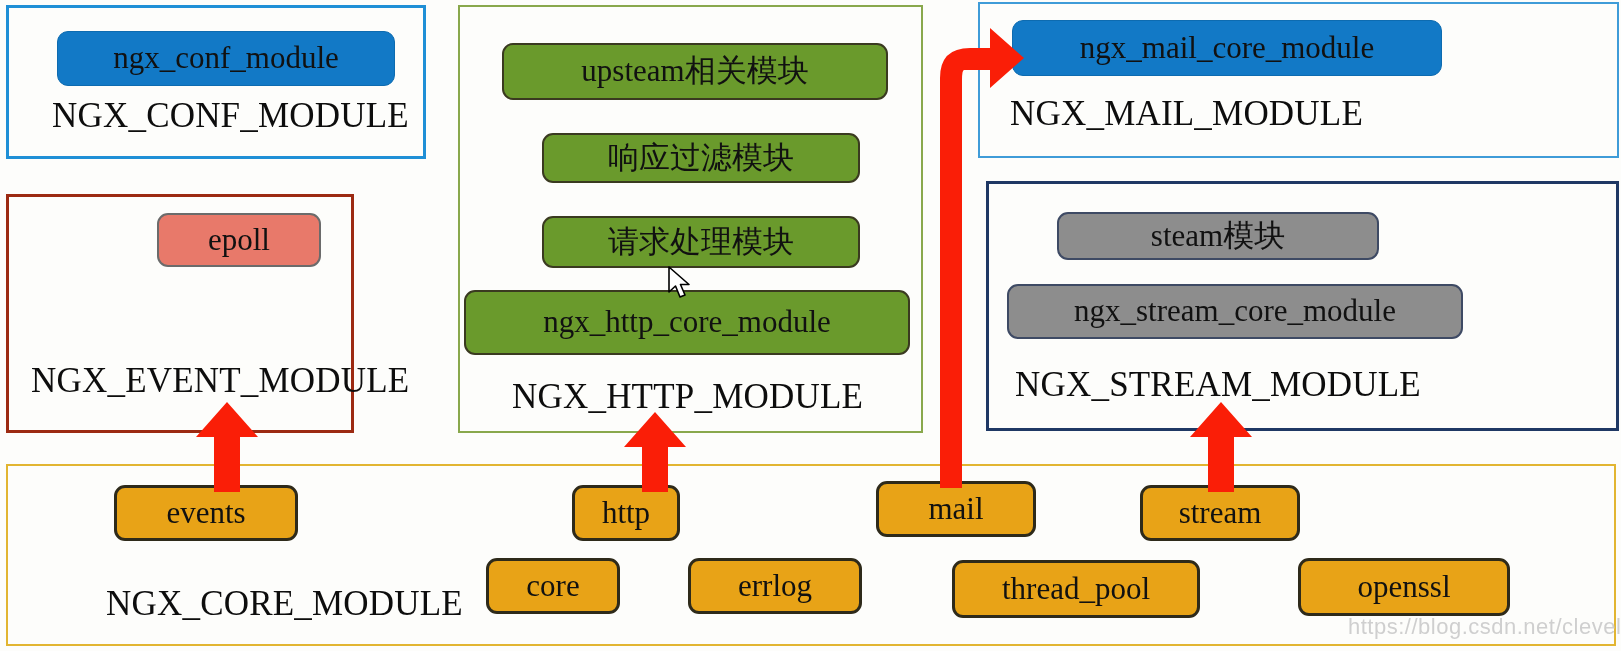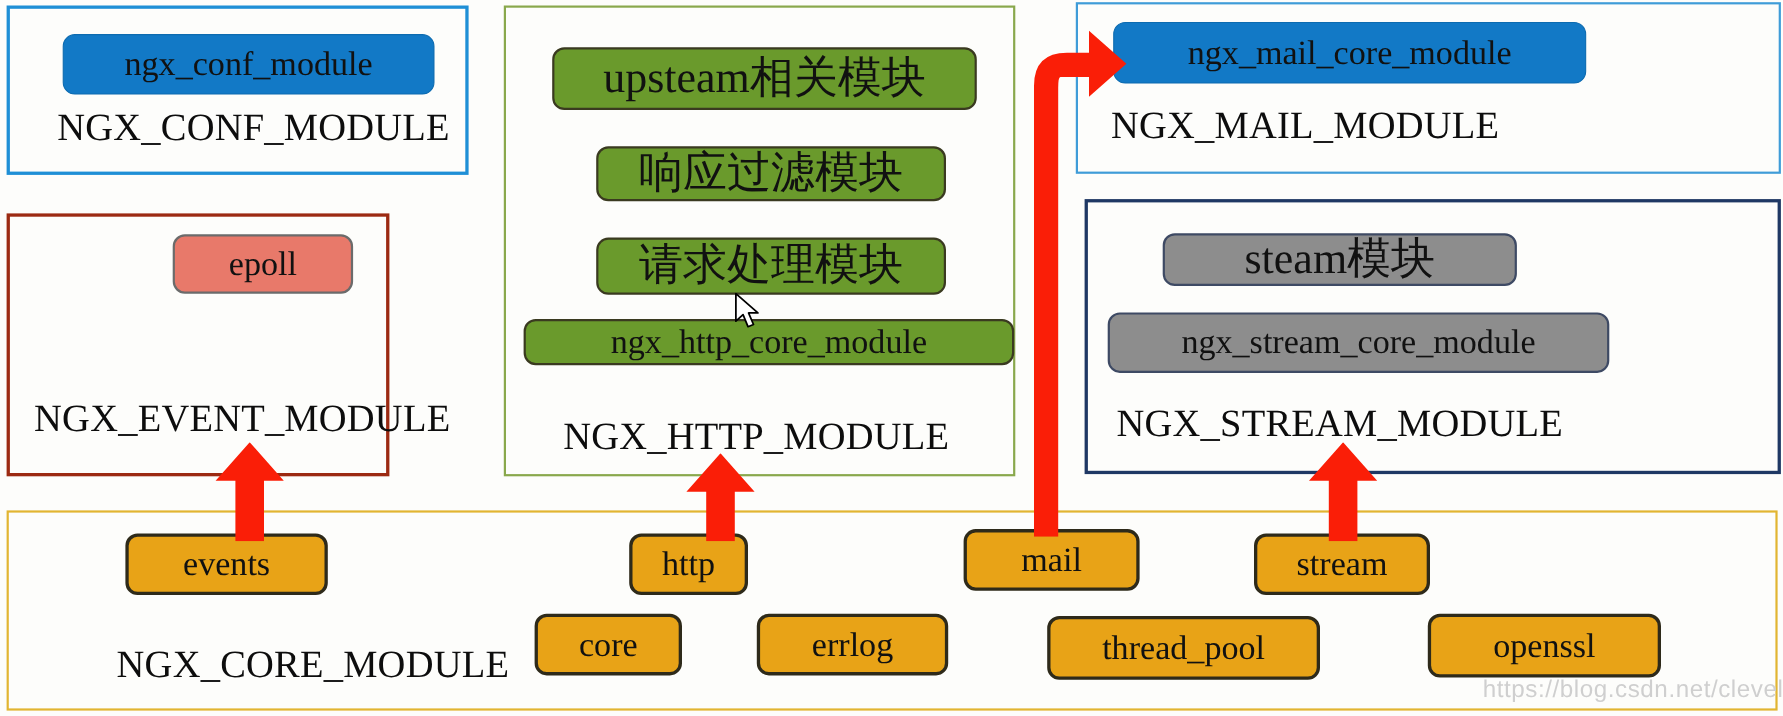--- a/index.html
+++ b/index.html
@@ -41,21 +41,21 @@
     display: flex;
     align-items: center;
     justify-content: center;
     border-radius: 11px;
     color: #111111;
     font-size: 31px;
     line-height: 1;
     white-space: nowrap;
     padding-bottom: 2px;
   }
-  .pill.cjk { font-size: 40px; }
+  .pill.cjk { font-size: 31px; }
 
   .pill-blue   { background:#1279c6; border:1px solid #0d6bb0; }
   .pill-salmon { background:#e8796a; border:2px solid #6b6b6b; }
   .pill-green  { background:#6a9a2c; border:2px solid #3a3a20; }
   .pill-gray   { background:#8d8d8d; border:2px solid #3e4a64; }
   .pill-orange { background:#e8a317; border:3px solid #2e2a1a; }
 
   
   .arrow-up { position: absolute; }
   .elbow { position: absolute; }
@@ -84,21 +84,21 @@
 
   <div class="group" style="left:6px; top:194px; width:348px; height:239px; border:3px solid #9c2a12;">
     <div class="pill pill-salmon" style="left:148px; top:16px; width:164px; height:54px;">epoll</div>
     <div class="group-label" style="left:22px; top:166px;">NGX_EVENT_MODULE</div>
   </div>
 
   <div class="group" style="left:458px; top:5px; width:465px; height:428px; border:2px solid #89a84c;">
     <div class="pill pill-green cjk" style="left:42px; top:36px; width:386px; height:57px;">upsteam相关模块</div>
     <div class="pill pill-green cjk" style="left:82px; top:126px; width:318px; height:50px;">响应过滤模块</div>
     <div class="pill pill-green cjk" style="left:82px; top:209px; width:318px; height:52px;">请求处理模块</div>
-    <div class="pill pill-green" style="left:16px; top:283px; width:446px; height:42px;">ngx_http_core_module</div>
+    <div class="pill pill-green" style="left:4px; top:283px; width:446px; height:65px;">ngx_http_core_module</div>
     <div class="group-label" style="left:52px; top:372px;">NGX_HTTP_MODULE</div>
   </div>
 
   <div class="group" style="left:978px; top:2px; width:641px; height:156px; border:2px solid #3f9cd8;">
     <div class="pill pill-blue" style="left:32px; top:16px; width:430px; height:56px;">ngx_mail_core_module</div>
     <div class="group-label" style="left:30px; top:92px;">NGX_MAIL_MODULE</div>
   </div>
 
   <div class="group" style="left:986px; top:181px; width:633px; height:250px; border:3px solid #1f3864;">
     <div class="pill pill-gray cjk" style="left:68px; top:28px; width:322px; height:48px;">steam模块</div>

